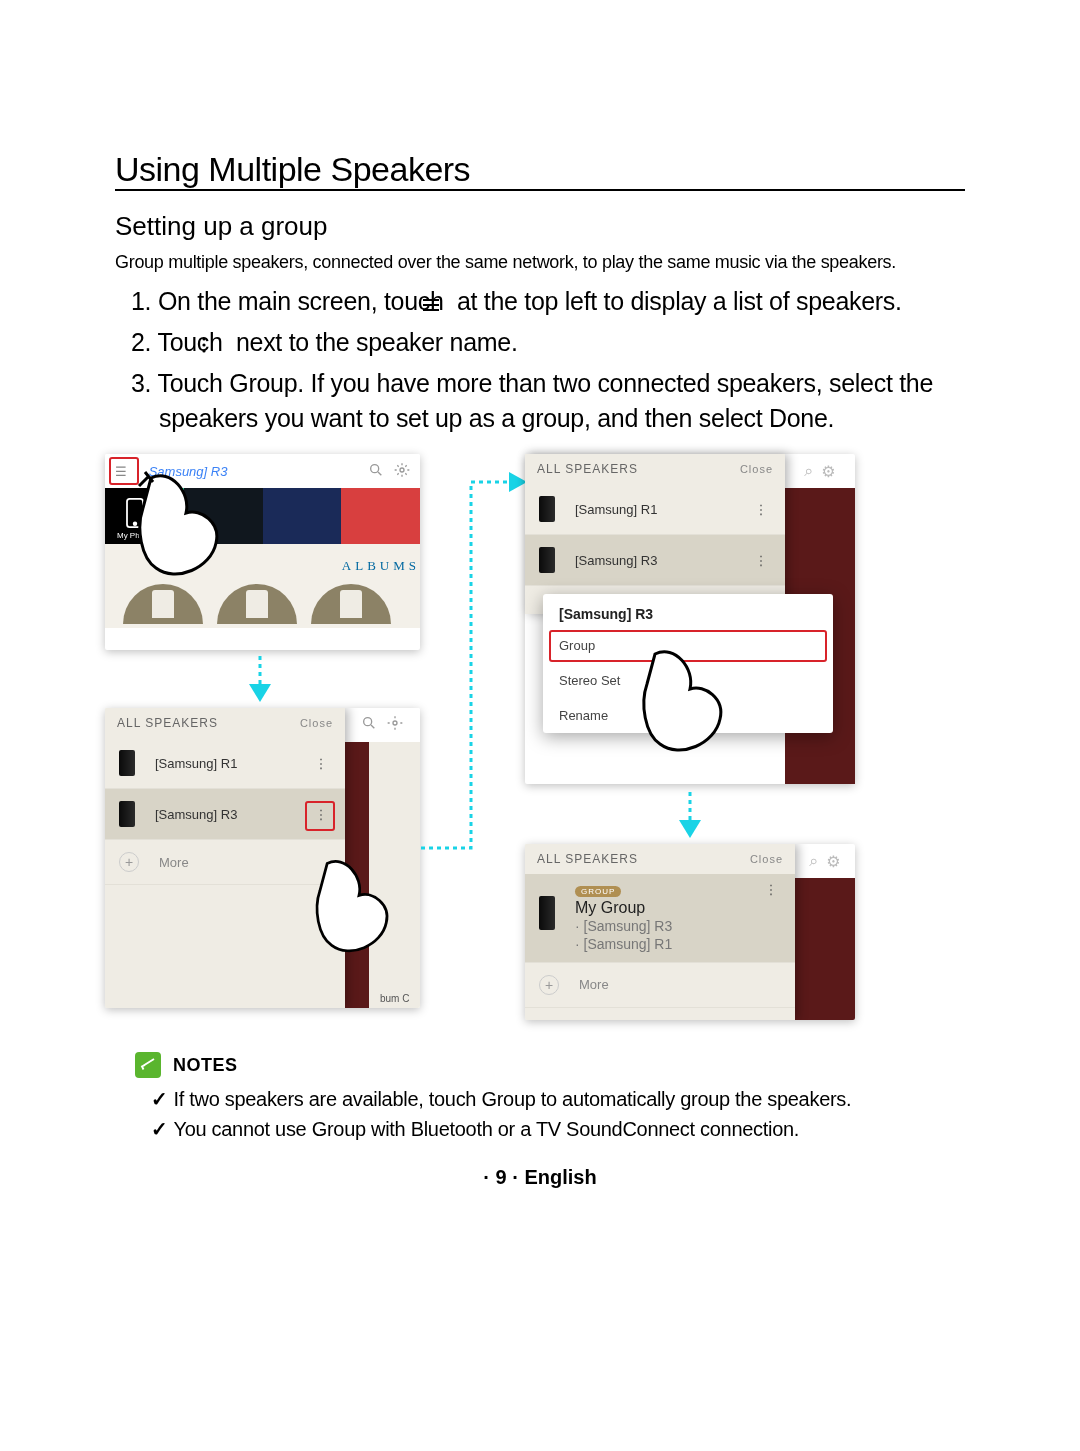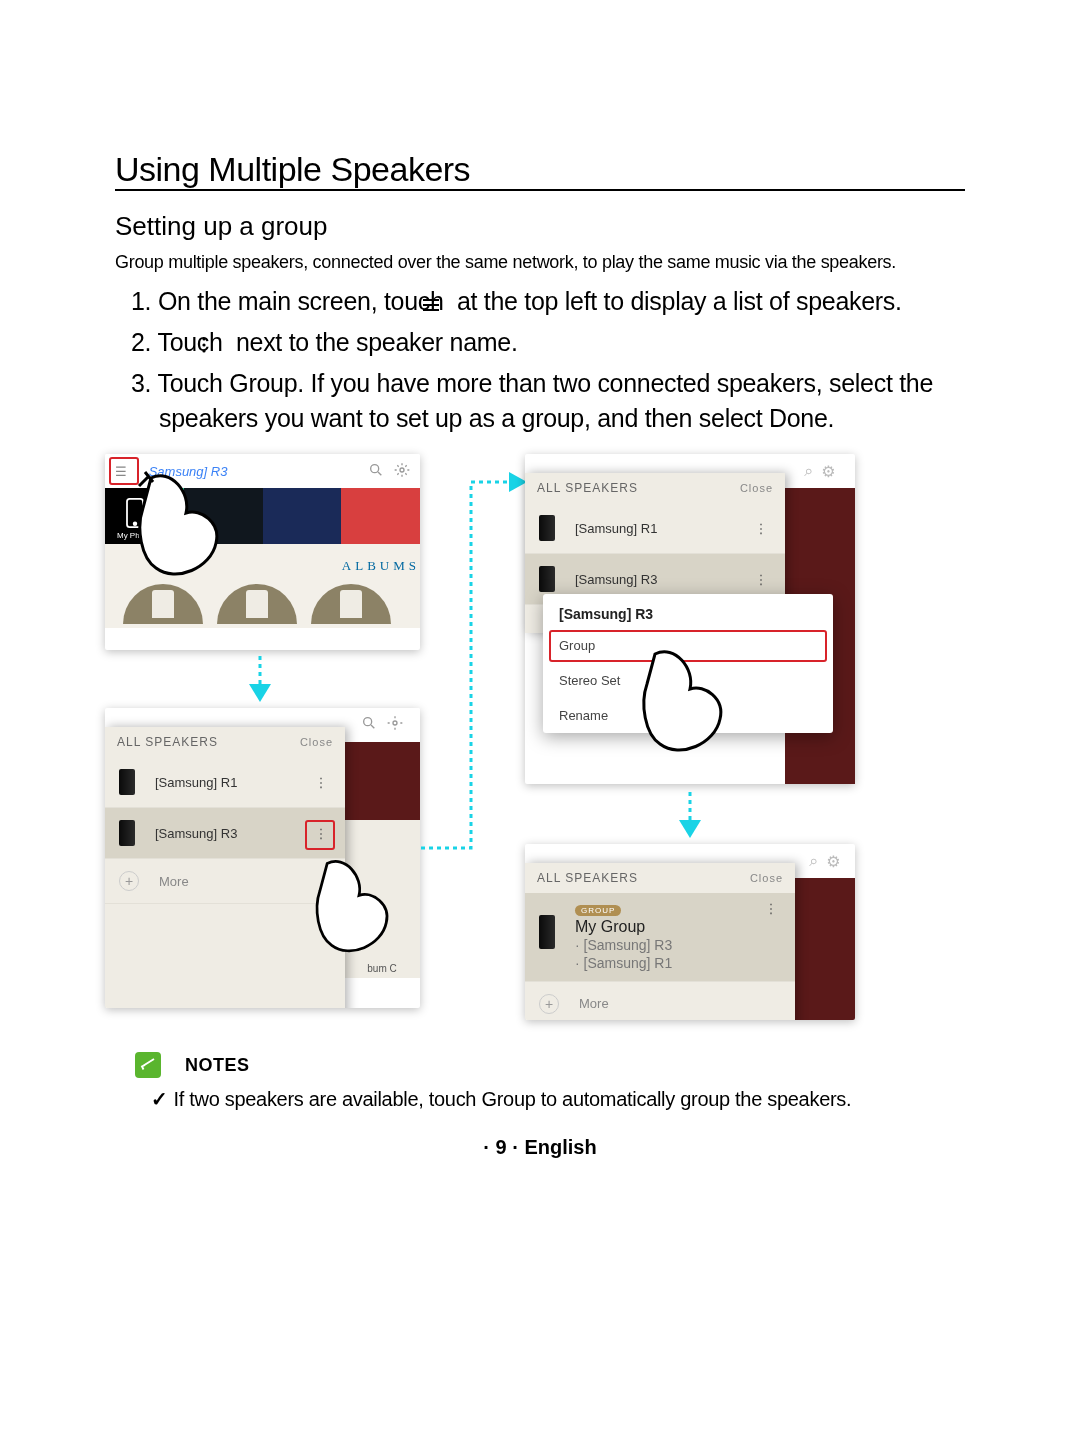--- a/index.html
+++ b/index.html
@@ -123,21 +123,20 @@
   .redbox {
     border: 2.5px solid #d8232a;
     border-radius: 3px;
     position:absolute;
   }
 
   .drawer {
     position:absolute;
     background:#efece4;
     box-shadow: 3px 0 10px rgba(0,0,0,0.3);
-    margin-top: 19px;
   }
   .drawer-head{
     height:30px; display:flex; align-items:center;
     font-size:12px; color:#666; letter-spacing:1px;
     padding: 0 12px;
     background:#efece4;
   }
   .close-link{ margin-left:auto; font-size:11px; color:#888;}
   .speaker-row{
     display:flex; align-items:center;
@@ -176,21 +175,21 @@
   .popup .item{ font-size:13px; color:#444; padding:10px 16px;}
 
   .hand{
     position:absolute;
     pointer-events:none;
   }
 
   .arrow{ position:absolute; }
 
   .notes-sec{ margin-top:18px; padding-left:20px;}
-  .notes-head{ display:flex; align-items:center; gap:24px; margin-bottom:6px;}
+  .notes-head{ display:flex; align-items:center; gap:12px; margin-bottom:6px;}
   .notes-badge{
     width:26px;height:26px;background:#5ab52e;border-radius:4px;
     display:flex;align-items:center;justify-content:center;
   }
   .notes-title{ font-weight:bold; font-size:18px; letter-spacing:0.5px;}
   .note-line{ font-size:20px; font-weight:300; letter-spacing:-0.3px; padding-left:34px; text-indent:-18px; line-height:1.5;}
   .check{ font-weight:bold; margin-right:6px;}
   .footer{ text-align:center; font-size:20px; font-weight:bold; margin-top:22px;}
 </style>
 </head>
@@ -275,21 +274,21 @@
       <div style="position:absolute; right:0; top:0; width:76px; height:34px; display:flex; align-items:center; justify-content:center; gap:10px; background:#fff;">
         <span><svg class="tb-icon" viewBox="0 0 24 24" fill="none" stroke="#999" stroke-width="2">
               <circle cx="10" cy="10" r="6"></circle>
               <line x1="15" y1="15" x2="20" y2="20"></line>
             </svg></span>
         <span><svg class="tb-icon" viewBox="0 0 24 24" fill="none" stroke="#999" stroke-width="2">
               <circle cx="12" cy="12" r="3"></circle>
               <path d="M12 2v3M12 19v3M4 12H1M23 12h-3"></path>
             </svg></span>
       </div>
-      <div style="position:absolute; right:0; top:34px; width:76px; height:236px; display:flex; flex-direction:column;">
+      <div style="position:absolute; right:0; top:34px; width:76px; height:266px; display:flex; flex-direction:row;">
         <div style="flex:1" class="maroon"></div>
         <div style="flex:2; background:#efece4; display:flex; align-items:flex-end; justify-content:center; font-size:10px; color:#555; padding-bottom:4px;">bum C</div>
       </div>
       <div class="drawer" style="left:0; top:0; width:240px; height:300px;">
         <div class="drawer-head">
           <span>ALL SPEAKERS</span>
           <span class="close-link">Close</span>
         </div>
         <div class="speaker-row">
           <div class="spk-icon"></div>
@@ -396,17 +395,20 @@
       <span class="notes-badge">
         <svg width="18" height="18" viewBox="0 0 24 24" fill="none" stroke="#fff" stroke-width="2.5">
             <path d="M4 14 L20 4 M6 18 L4 14 L8 12"></path>
           </svg>
       </span>
       <span class="notes-title">NOTES</span>
     </div>
     <div class="note-line">
       <span class="check">✓</span><span>If two speakers are available, touch </span><b>Group</b><span> to automatically group the speakers.</span>
     </div>
+    <div class="note-line">
+      <span class="check">✓</span><span>You cannot use </span><b>Group</b><span> with Bluetooth or a TV SoundConnect connection.</span>
+    </div>
   </div>
 
   <div class="footer">·  9  ·  English</div>
 
 </div>
 
 </body></html>

